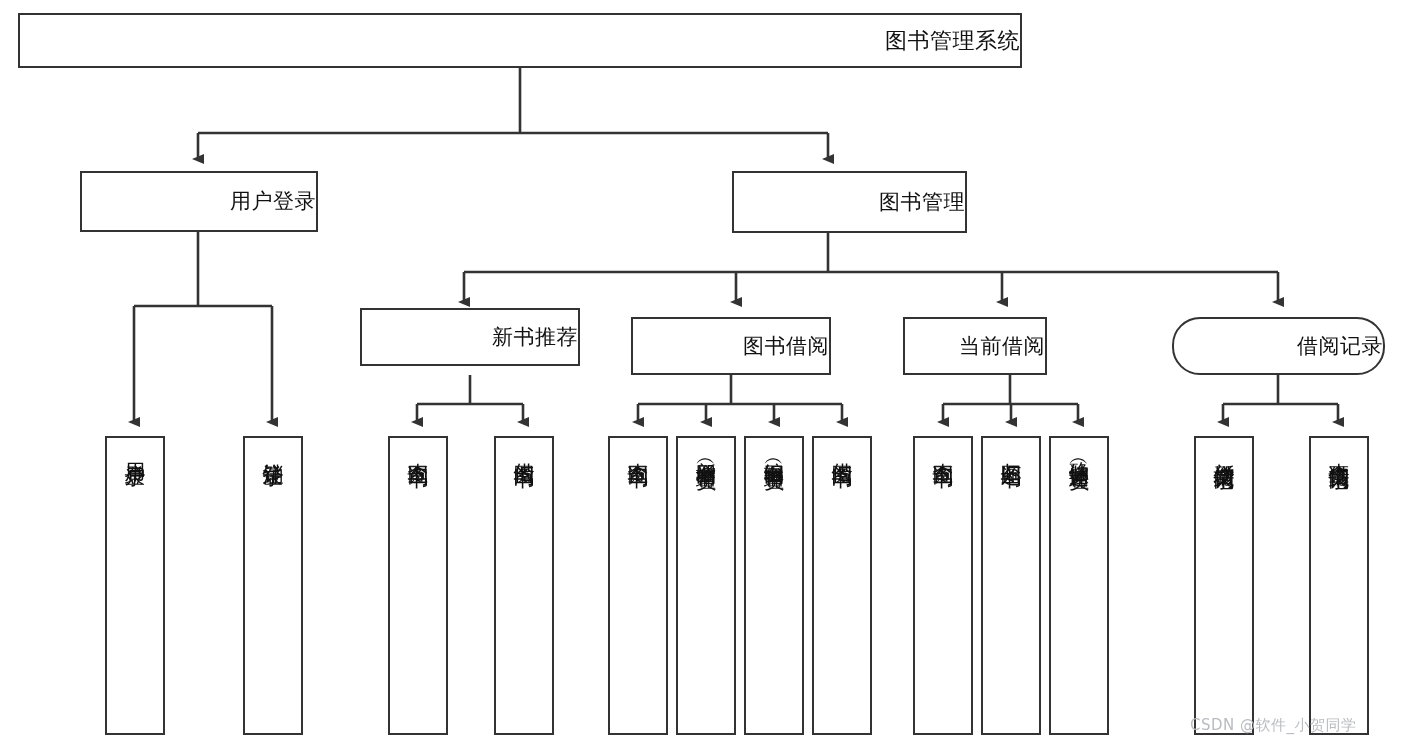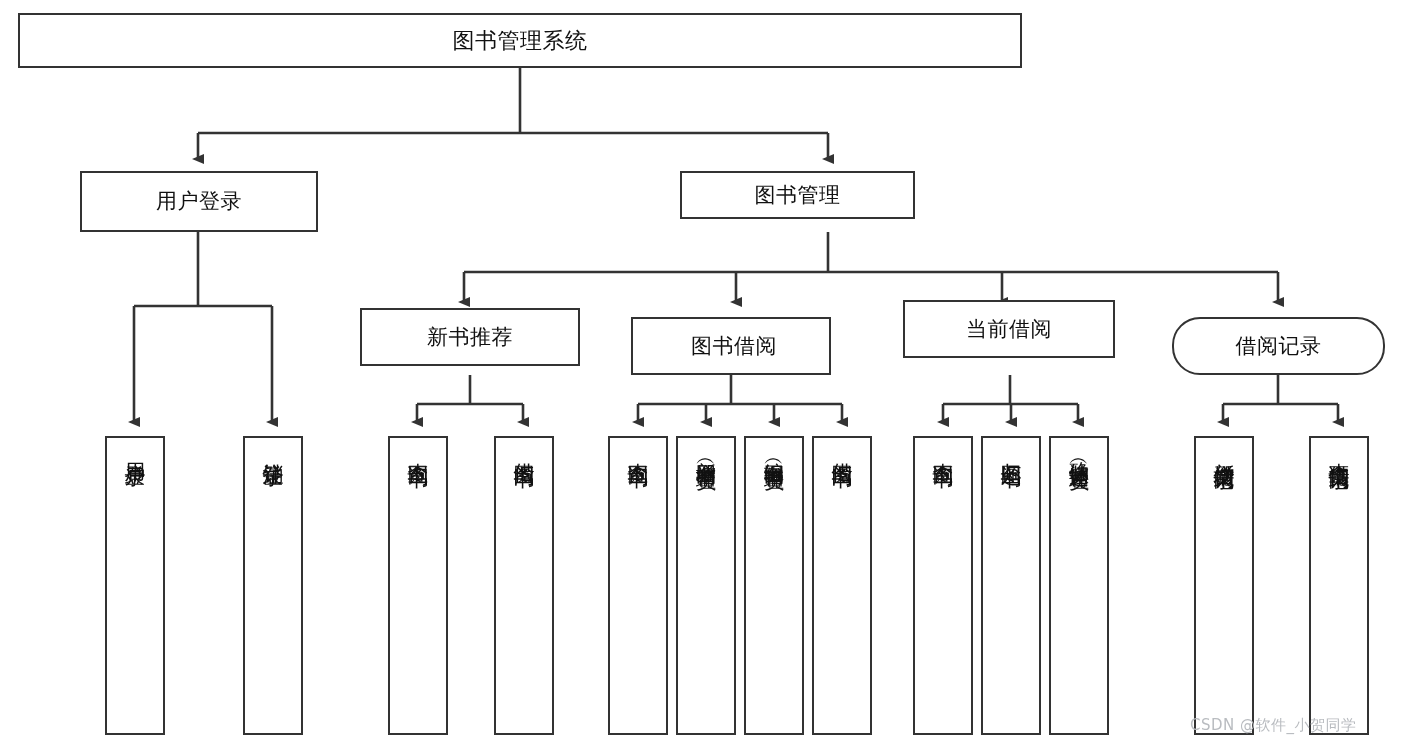--- a/index.html
+++ b/index.html
@@ -25,21 +25,21 @@
     height: 747px;
     pointer-events: none;
   }
   .node {
     position: absolute;
     box-sizing: border-box;
     border: 2.5px solid #333333;
     background: #ffffff;
     display: flex;
     align-items: center;
-    justify-content: center;
+    justify-content: flex-end;
     color: #111111;
   }
   .node .lbl {
     display: block;
     text-align: center;
     line-height: 1.16;
     letter-spacing: 0.5px;
   }
   
   .node.h .lbl {
@@ -131,31 +131,31 @@
     </g>
   </svg>
 
   <div class="node h root" style="left:18px; top:13px; width:1004px; height:55px;">
     <span class="lbl">图书管理系统</span>
   </div>
 
   <div class="node h" style="left:80px; top:171px; width:238px; height:61px;">
     <span class="lbl">用户登录</span>
   </div>
-  <div class="node h" style="left:680px; top:171px; width:235px; height:48px;">
+  <div class="node h" style="left:732px; top:171px; width:235px; height:62px;">
     <span class="lbl">图书管理</span>
   </div>
 
   <div class="node h" style="left:360px; top:308px; width:220px; height:58px;">
     <span class="lbl">新书推荐</span>
   </div>
   <div class="node h" style="left:631px; top:317px; width:200px; height:58px;padding-left:6px;">
     <span class="lbl">图书借阅</span>
   </div>
-  <div class="node h" style="left:903px; top:300px; width:212px; height:58px;">
+  <div class="node h" style="left:903px; top:317px; width:144px; height:58px;">
     <span class="lbl">当前借阅</span>
   </div>
   <div class="node h" style="left:1172px; top:317px; width:213px; height:58px;border-radius:28px;">
     <span class="lbl">借阅记录</span>
   </div>
 
   <div class="node v" style="left:105px; top:436px; width:60px; height:299px;">
     <span class="lbl">用户登录</span>
   </div>
   <div class="node v" style="left:243px; top:436px; width:60px; height:299px;">

